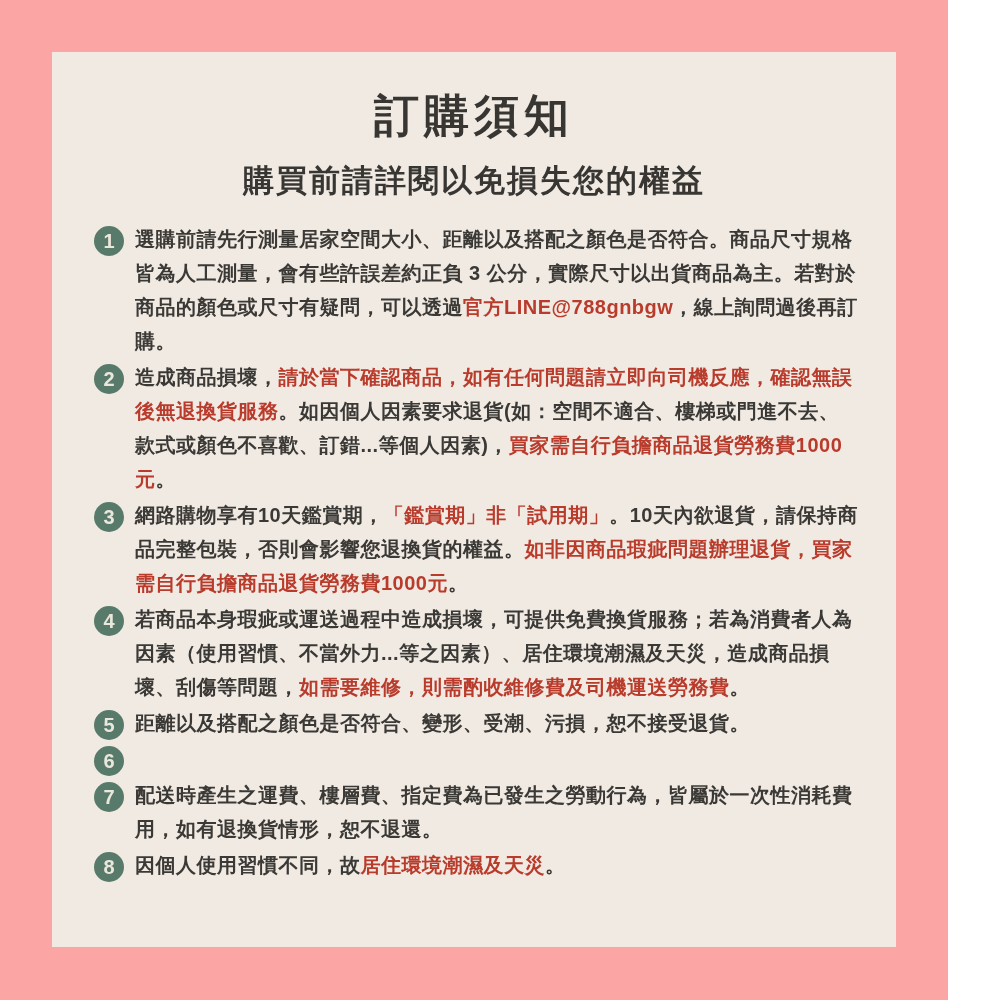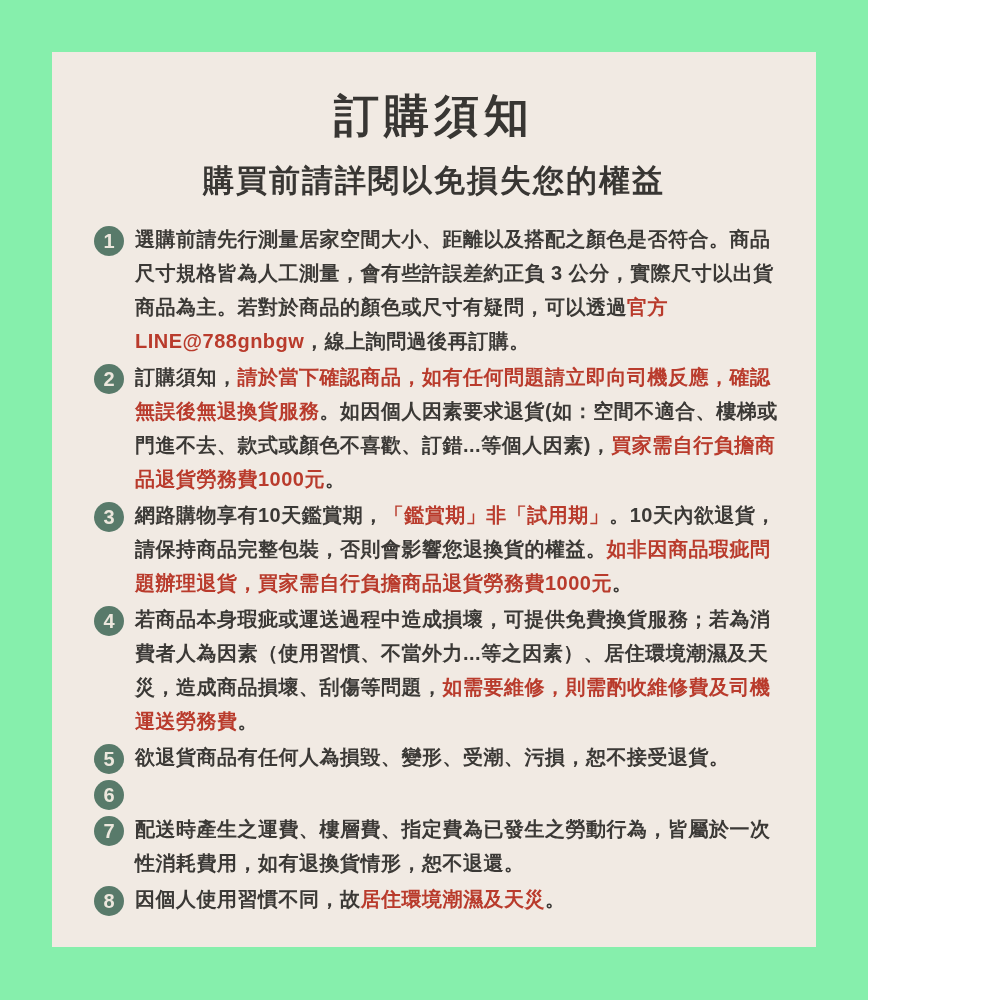--- a/index.html
+++ b/index.html
@@ -5,23 +5,23 @@
   html, body {
     margin: 0;
     padding: 0;
     width: 1000px;
     height: 1000px;
     overflow: hidden;
     font-family: "Liberation Sans", "DejaVu Sans", sans-serif;
   }
   .frame {
     position: relative;
-    width: 868px;
+    width: 948px;
     height: 1000px;
-    background: #86efac;
+    background: #fca5a5;
   }
   .card {
     position: absolute;
     top: 52px;
     left: 52px;
     right: 52px;
     bottom: 53px;
     background: #f1eae3;
   }
   .page-title {
@@ -82,33 +82,33 @@
   <div class="card">
     <h1 class="page-title">訂購須知</h1>
     <h2 class="page-subtitle">購買前請詳閱以免損失您的權益</h2>
     <div class="notices" id="notices">
         <div class="notice">
           <span class="badge">1</span>
           <p class="body"><span class="seg-black">選購前請先行測量居家空間大小、距離以及搭配之顏色是否符合。商品尺寸規格皆為人工測量，會有些許誤差約正負 3 公分，實際尺寸以出貨商品為主。若對於商品的顏色或尺寸有疑問，可以透過</span><span class="seg-red">官方LINE@788gnbgw</span><span class="seg-black">，線上詢問過後再訂購。</span></p>
         </div>
         <div class="notice">
           <span class="badge">2</span>
-          <p class="body"><span class="seg-black">訂購須知，</span><span class="seg-red">請於當下確認商品，如有任何問題請立即向司機反應，確認無誤後無退換貨服務</span><span class="seg-black">。如因個人因素要求退貨(如：空間不適合、樓梯或門進不去、款式或顏色不喜歡、訂錯...等個人因素)，</span><span class="seg-red">買家需自行負擔商品退貨勞務費1000元</span><span class="seg-black">。</span></p>
+          <p class="body"><span class="seg-black">造成商品損壞，</span><span class="seg-red">請於當下確認商品，如有任何問題請立即向司機反應，確認無誤後無退換貨服務</span><span class="seg-black">。如因個人因素要求退貨(如：空間不適合、樓梯或門進不去、款式或顏色不喜歡、訂錯...等個人因素)，</span><span class="seg-red">買家需自行負擔商品退貨勞務費1000元</span><span class="seg-black">。</span></p>
         </div>
         <div class="notice">
           <span class="badge">3</span>
           <p class="body"><span class="seg-black">網路購物享有10天鑑賞期，</span><span class="seg-red">「鑑賞期」非「試用期」</span><span class="seg-black">。10天內欲退貨，請保持商品完整包裝，否則會影響您退換貨的權益。</span><span class="seg-red">如非因商品瑕疵問題辦理退貨，買家需自行負擔商品退貨勞務費1000元</span><span class="seg-black">。</span></p>
         </div>
         <div class="notice">
           <span class="badge">4</span>
           <p class="body"><span class="seg-black">若商品本身瑕疵或運送過程中造成損壞，可提供免費換貨服務；若為消費者人為因素（使用習慣、不當外力...等之因素）、居住環境潮濕及天災，造成商品損壞、刮傷等問題，</span><span class="seg-red">如需要維修，則需酌收維修費及司機運送勞務費</span><span class="seg-black">。</span></p>
         </div>
         <div class="notice">
           <span class="badge">5</span>
-          <p class="body"><span class="seg-black">欲退貨商品有任何人為損毀、變形、受潮、污損，恕不接受退貨。</span></p>
+          <p class="body"><span class="seg-black">距離以及搭配之顏色是否符合、變形、受潮、污損，恕不接受退貨。</span></p>
         </div>
         <div class="notice">
           <span class="badge">6</span>
         </div>
         <div class="notice">
           <span class="badge">7</span>
           <p class="body"><span class="seg-black">配送時產生之運費、樓層費、指定費為已發生之勞動行為，皆屬於一次性消耗費用，如有退換貨情形，恕不退還。</span></p>
         </div>
         <div class="notice">
           <span class="badge">8</span>

